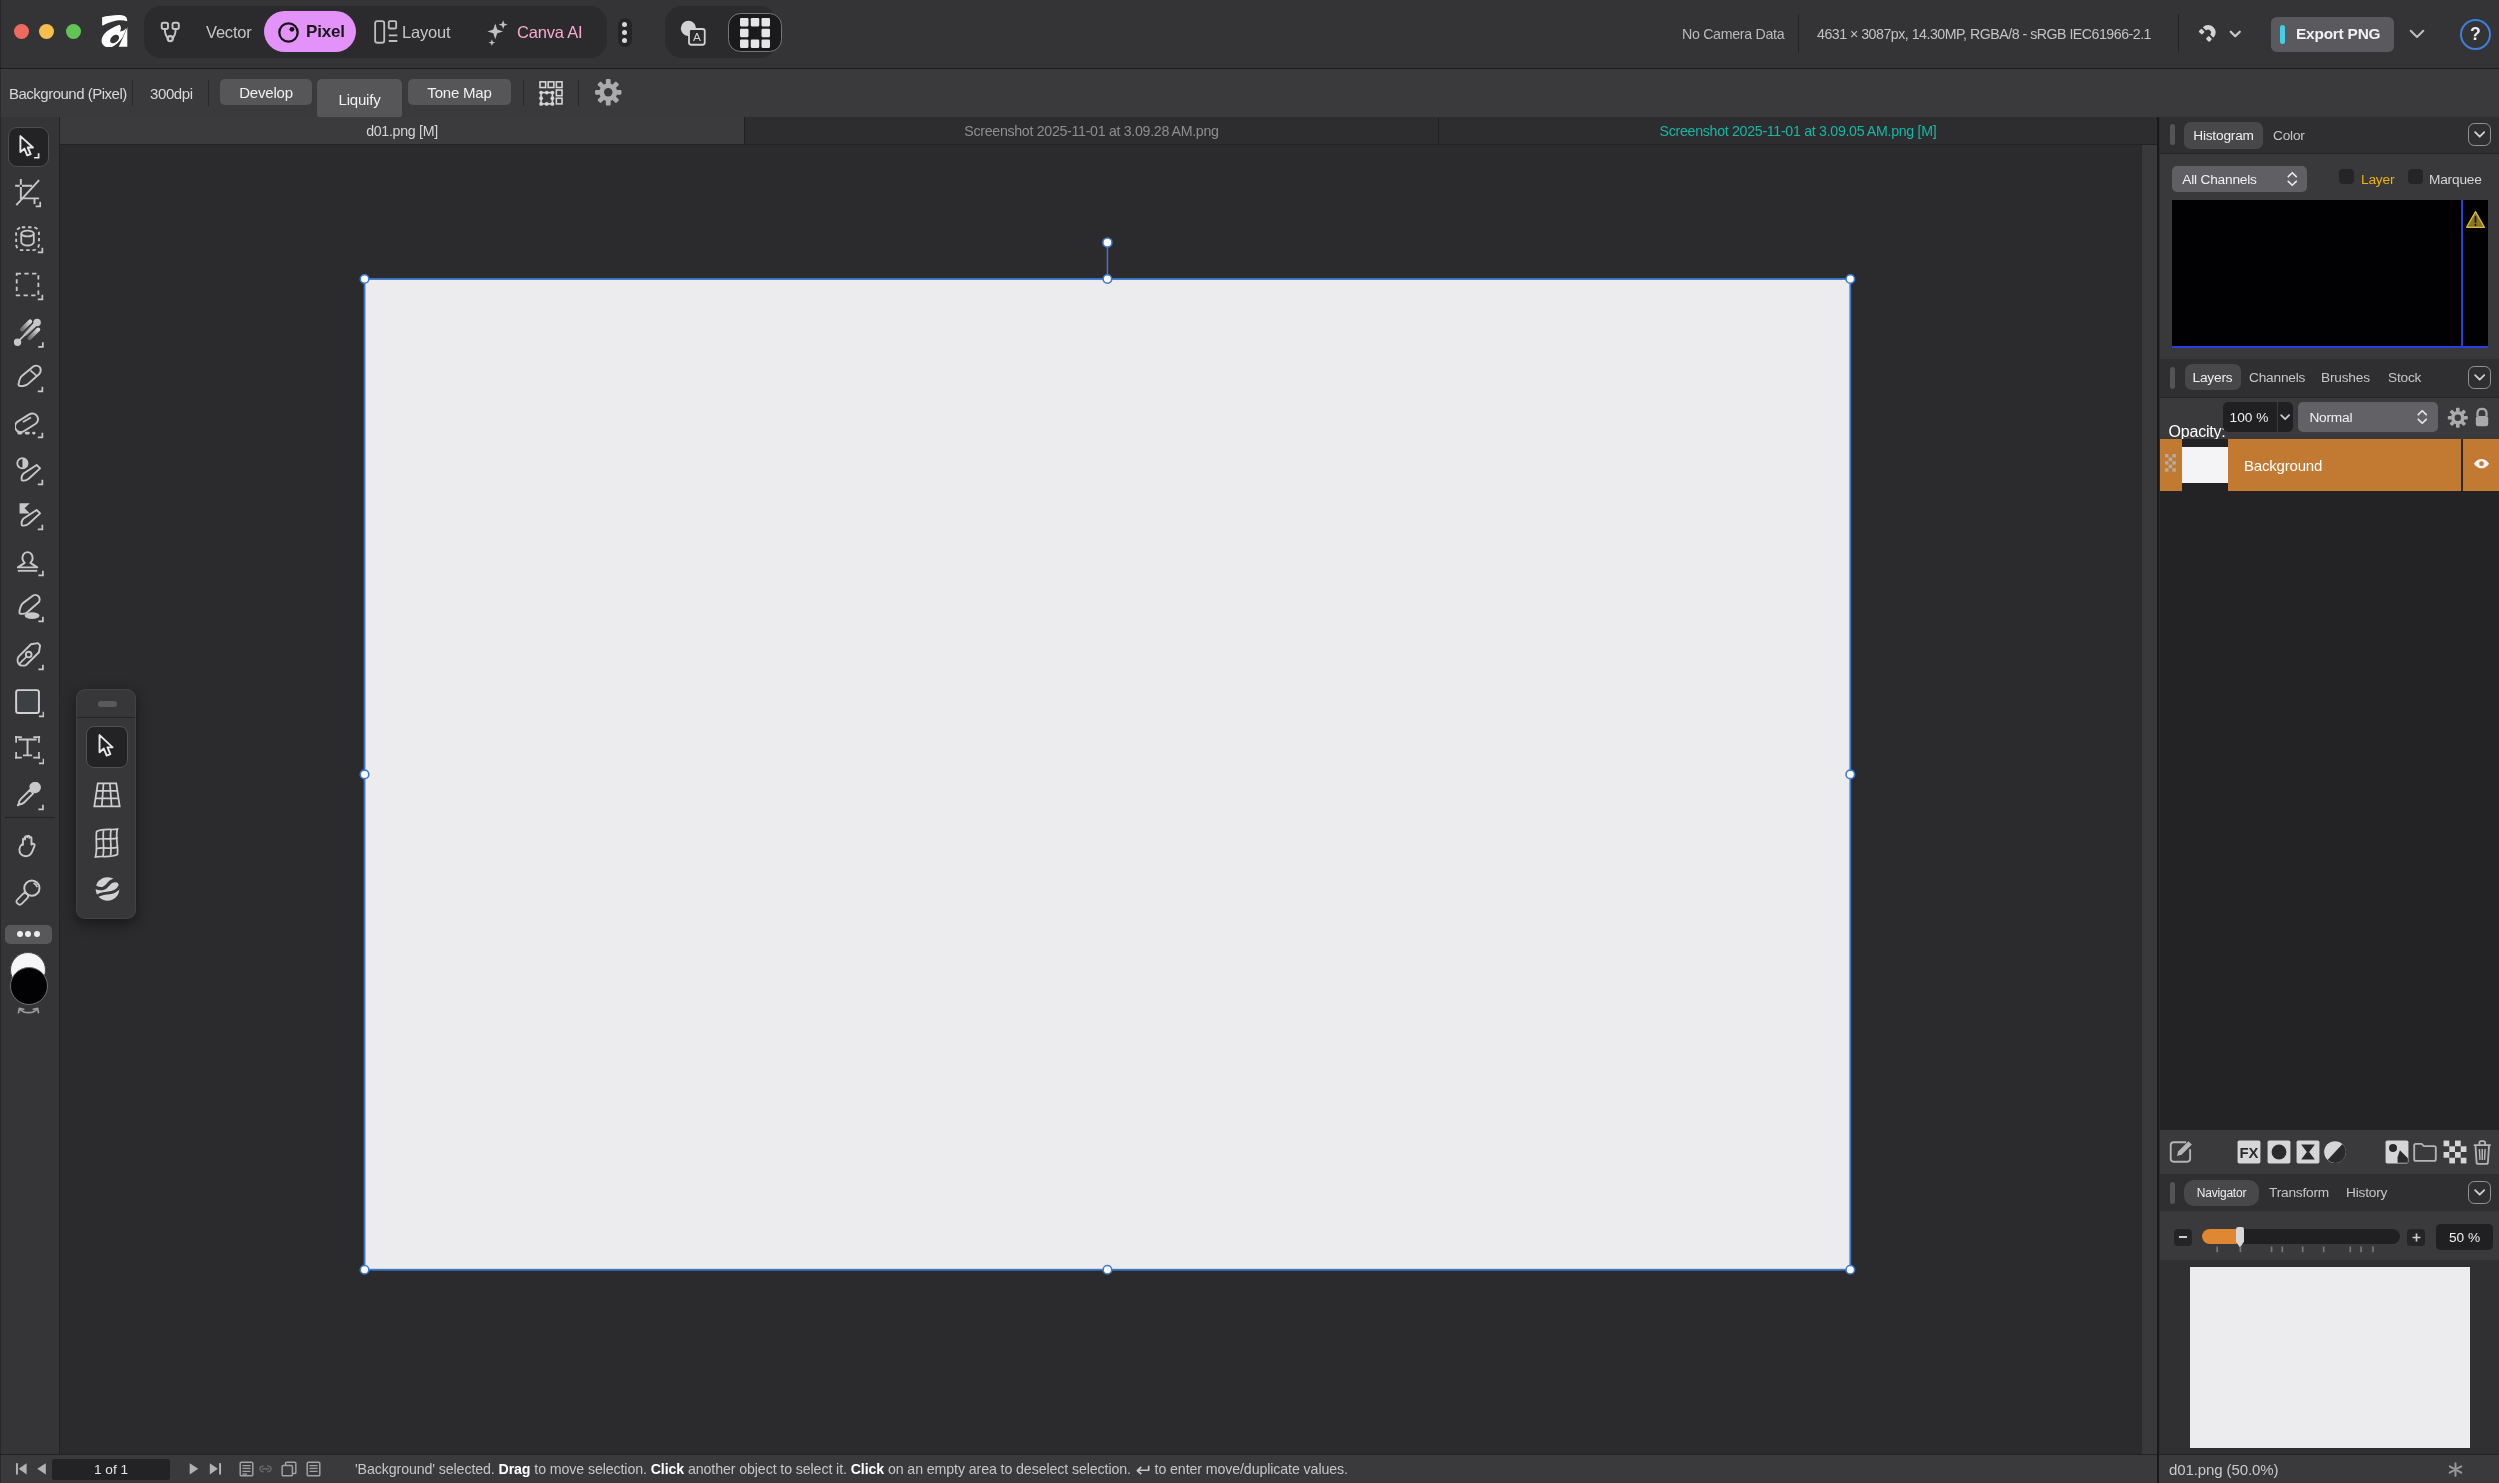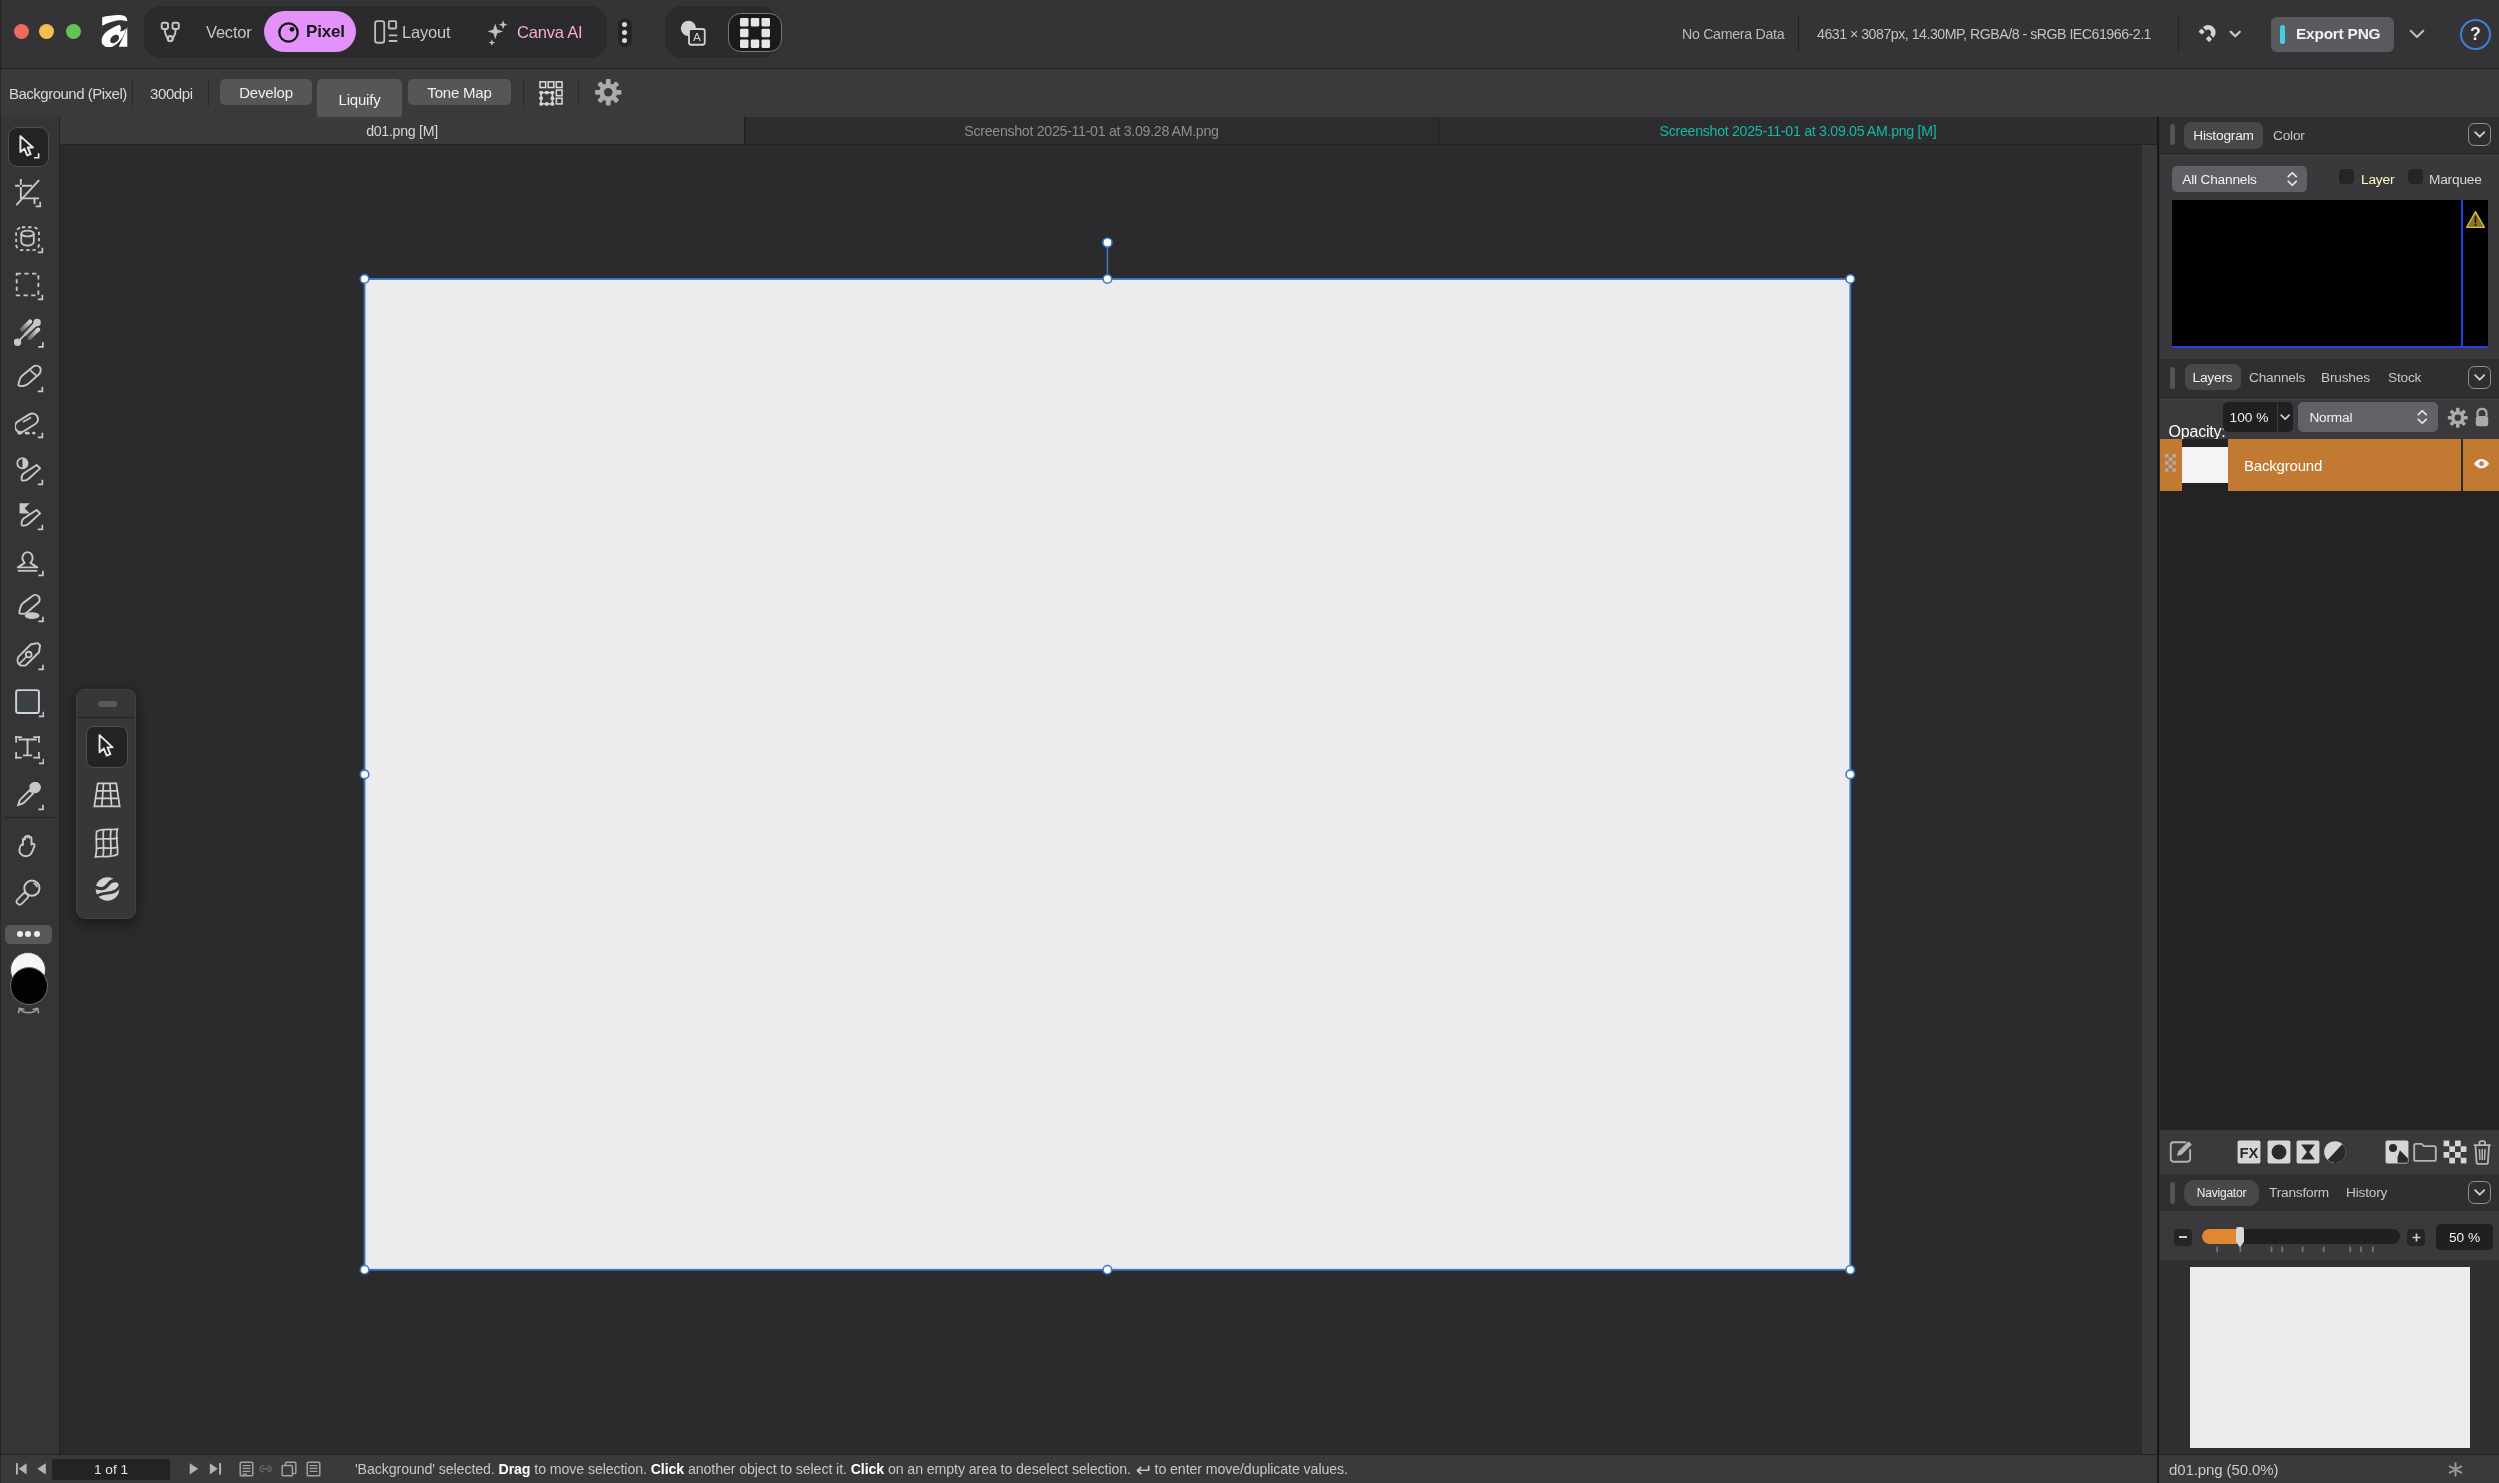--- a/index.html
+++ b/index.html
@@ -414,21 +414,21 @@
     </div>
 
     <div class="abs" style="left:0;top:37px;width:340px;height:205px;background:#39393c;">
       <div class="abs" style="left:12px;top:12px;width:135px;height:26px;border-radius:5.1px;background:#606064;">
         <div class="abs" style="left:10.3px;top:0;height:26px;display:flex;align-items:center;font-size:13.7px;color:#f2f2f4;letter-spacing:-0.2px;">All Channels</div>
         <svg class="abs" style="left:114px;top:5.1px;" width="12.5" height="16" viewBox="0 0 22 28">
           <path d="M4,10 L11,3 L18,10 M4,18 L11,25 L18,18" fill="none" stroke="#e6e6e8" stroke-width="3" stroke-linecap="round" stroke-linejoin="round"></path>
         </svg>
       </div>
       <div class="abs" style="left:179px;top:15px;width:15.4px;height:15.4px;border-radius:4px;background:#252528;"></div>
-      <div class="abs" style="left:201px;top:12px;height:26px;display:flex;align-items:center;font-size:13.7px;color:#fef9c3;letter-spacing:-0.2px;">Layer</div>
+      <div class="abs" style="left:201px;top:12px;height:26px;display:flex;align-items:center;font-size:13.7px;color:#eab308;letter-spacing:-0.2px;">Layer</div>
       <div class="abs" style="left:248px;top:15px;width:15.4px;height:15.4px;border-radius:4px;background:#252528;"></div>
       <div class="abs" style="left:269px;top:12px;height:26px;display:flex;align-items:center;font-size:13.7px;color:#d6d6d8;letter-spacing:-0.2px;">Marquee</div>
 
       <div class="abs" style="left:12px;top:46px;width:316px;height:148px;background:#010103;">
         <div class="abs" style="left:0;bottom:0;width:316px;height:1.7px;background:#2a3fe0;"></div>
         <div class="abs" style="left:289px;top:0;width:2.3px;height:148px;background:#2a3fe0;"></div>
         <svg class="abs" style="left:293px;top:9.7px;" width="21" height="19.4" viewBox="0 0 40 37">
           <path d="M20,3 L37,33 L3,33 Z" fill="#8a7420" stroke="#d9bc3e" stroke-width="2.5" stroke-linejoin="round"></path>
           <path d="M20,13 L20,23 M20,28 L20,29" stroke="#171717" stroke-width="3.4" stroke-linecap="round"></path>
         </svg>

